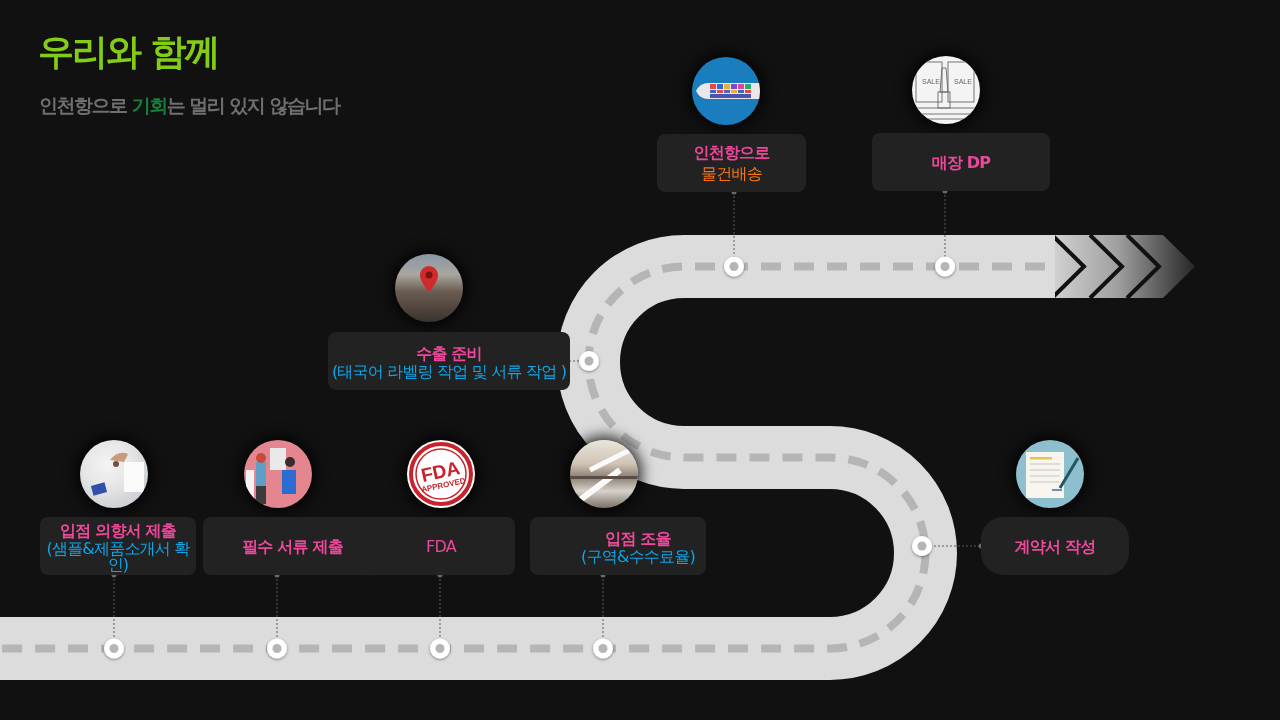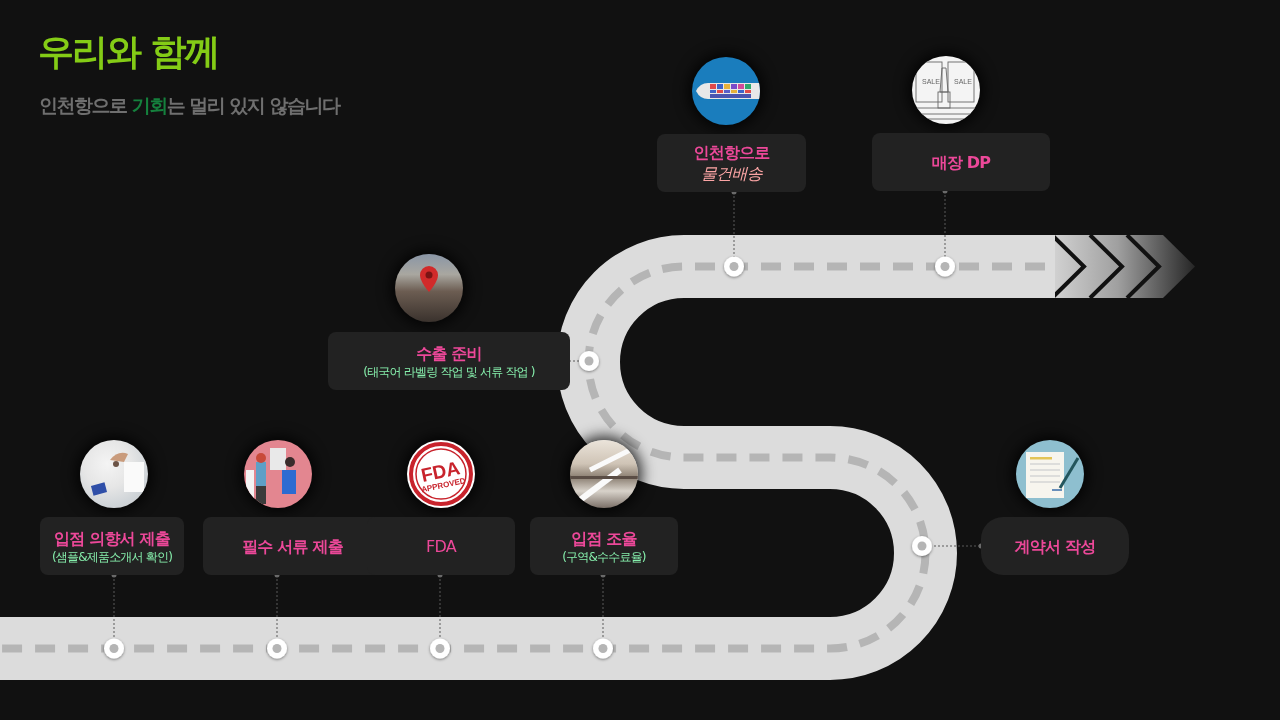--- a/index.html
+++ b/index.html
@@ -27,23 +27,23 @@
     background:#222222;
     border-radius:8px;
     display:flex; flex-direction:column; align-items:center; justify-content:center;
     text-align:center;
   }
   .node-title {
     font-size:16px; font-weight:bold; color:#ec4899; letter-spacing:-0.8px; line-height:21px;
   }
   .node-title.light { font-weight:normal; }
   .node-sub {
-    font-size:12px; color:#86efac; letter-spacing:-0.8px; line-height:16px;
-  }
-  .node-sub.big { font-size:16px; line-height:21px; color:#fca5a5;font-style:italic; }
+    font-size:16px; color:#0ea5e9; letter-spacing:-0.8px; line-height:16px;
+  }
+  .node-sub.big { font-size:16px; line-height:21px; color:#f97316; }
   .pic {
     position:absolute; width:68px; height:68px; border-radius:50%;
     box-shadow:0 0 14px 4px rgba(0,0,0,0.8);
     overflow:hidden;
   }
 </style>
 </head>
 <body>
 
 <div class="title">우리와 함께</div>
@@ -210,31 +210,31 @@
       <line x1="0" y1="52" x2="68" y2="52"></line>
       <line x1="0" y1="58" x2="68" y2="58"></line>
       <line x1="0" y1="63" x2="68" y2="63"></line>
       <rect x="26" y="36" width="12" height="16"></rect>
       <path d="M30 12 L34 12 L36 36 L28 36 Z"></path>
       <text x="10" y="28" font-size="7" fill="#666" stroke="none" font-family="Liberation Sans, sans-serif">SALE</text>
       <text x="42" y="28" font-size="7" fill="#666" stroke="none" font-family="Liberation Sans, sans-serif">SALE</text>
     </svg>
 </div>
 
-<div class="node-box" style="left:40px;top:517px;width:144px;height:58px;">
+<div class="node-box" style="left:40px;top:517px;width:156px;height:58px;">
   <div class="node-title">입점 의향서 제출</div>
   <div class="node-sub">(샘플&amp;제품소개서 확인)</div>
 </div>
 <div class="node-box" style="left:203px;top:517px;width:179px;height:58px;">
   <div class="node-title">필수 서류 제출</div>
 </div>
 <div class="node-box" style="left:367px;top:517px;width:148px;height:58px;">
   <div class="node-title light">FDA</div>
 </div>
-<div class="node-box" style="left:530px;top:517px;width:148px;height:58px;">
+<div class="node-box" style="left:530px;top:517px;width:136px;height:58px;padding-left:40px;">
   <div class="node-title">입점 조율</div>
   <div class="node-sub">(구역&amp;수수료율)</div>
 </div>
 <div class="node-box" style="left:981px;top:517px;width:148px;height:58px;border-radius:22px;">
   <div class="node-title">계약서 작성</div>
 </div>
 <div class="node-box" style="left:328px;top:332px;width:242px;height:58px;">
   <div class="node-title">수출 준비</div>
   <div class="node-sub">(태국어 라벨링 작업 및 서류 작업 )</div>
 </div>

